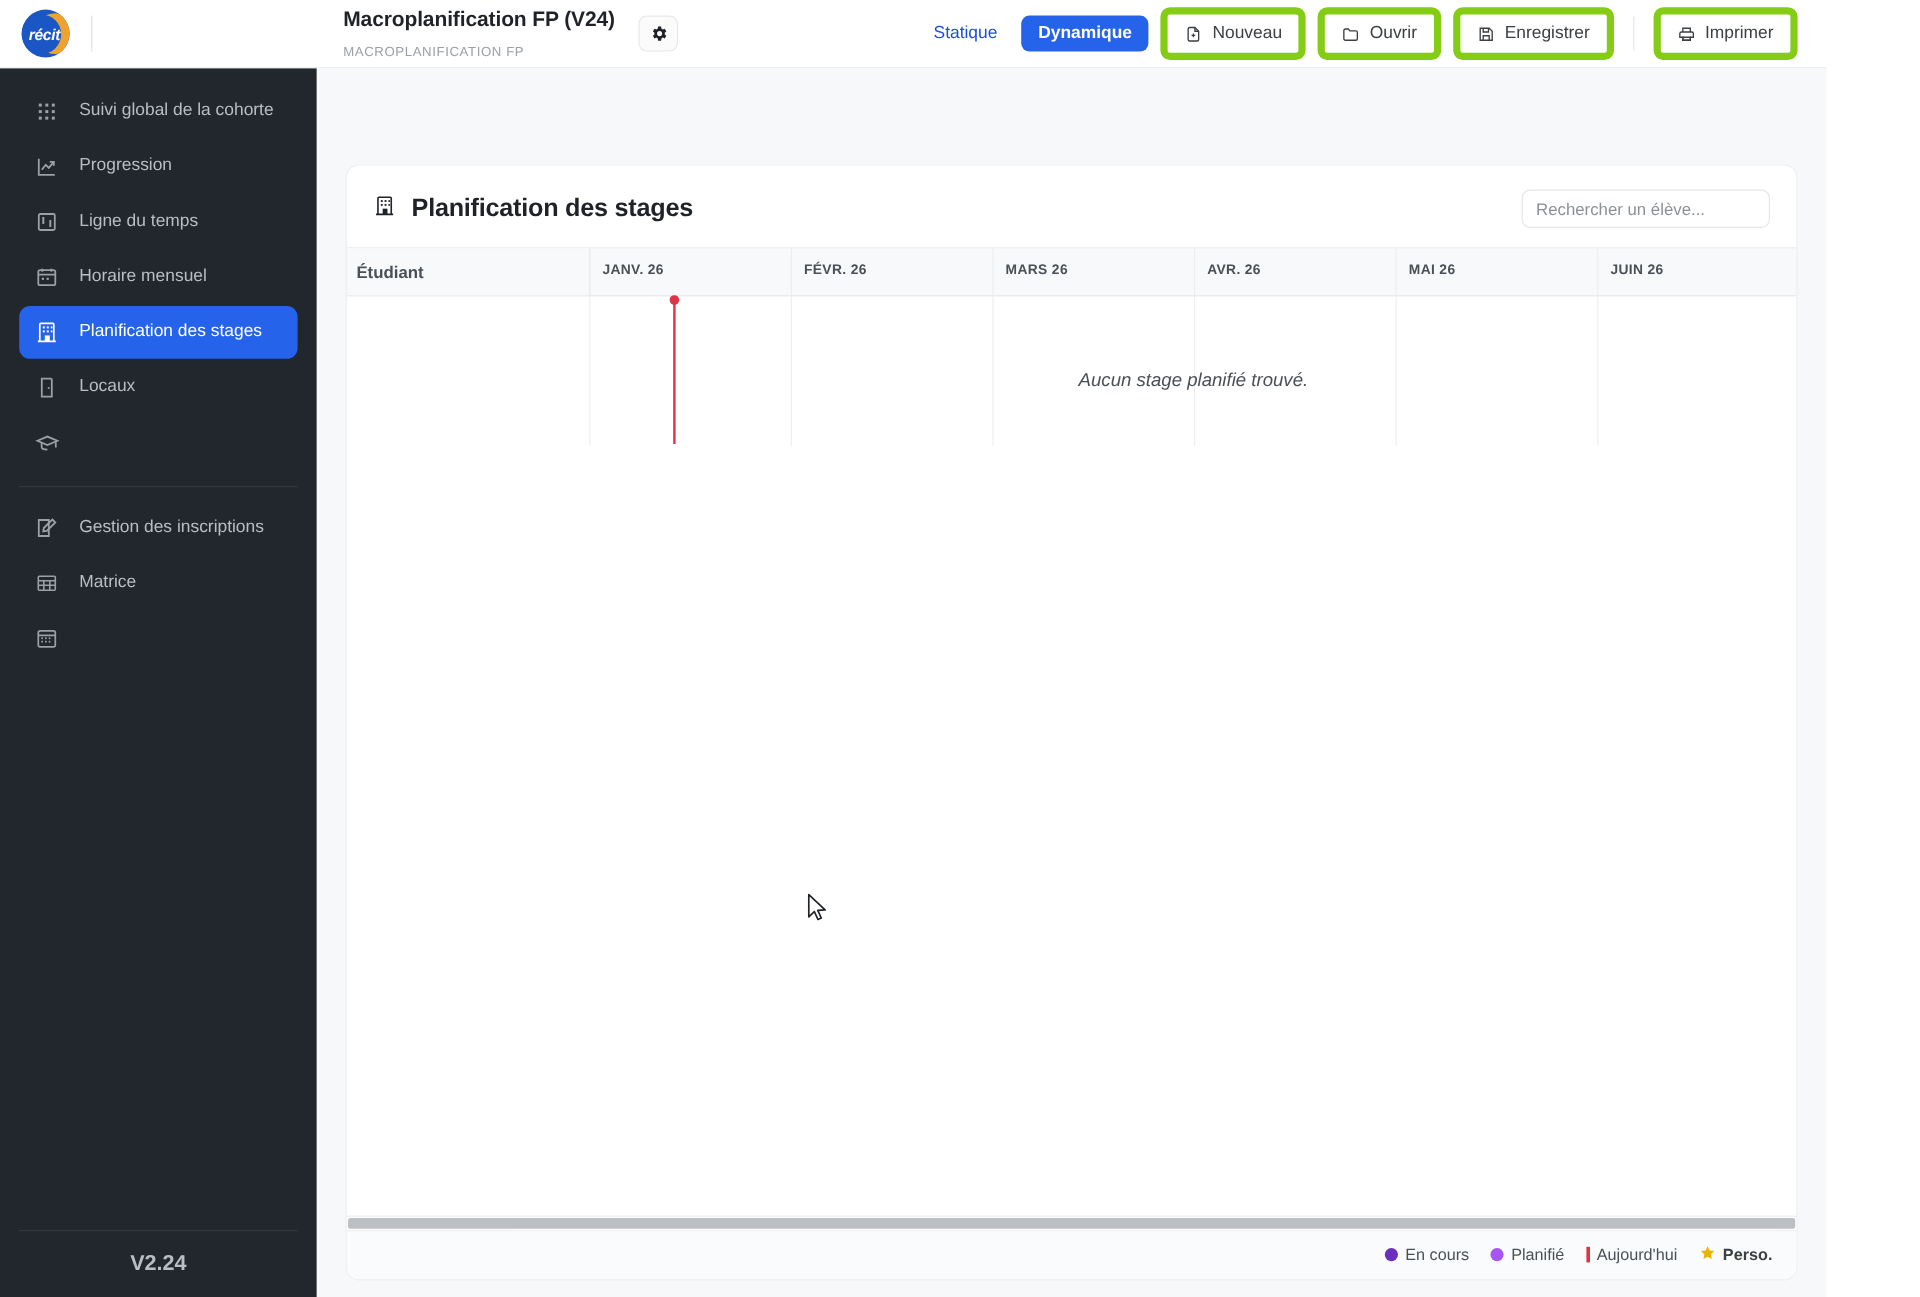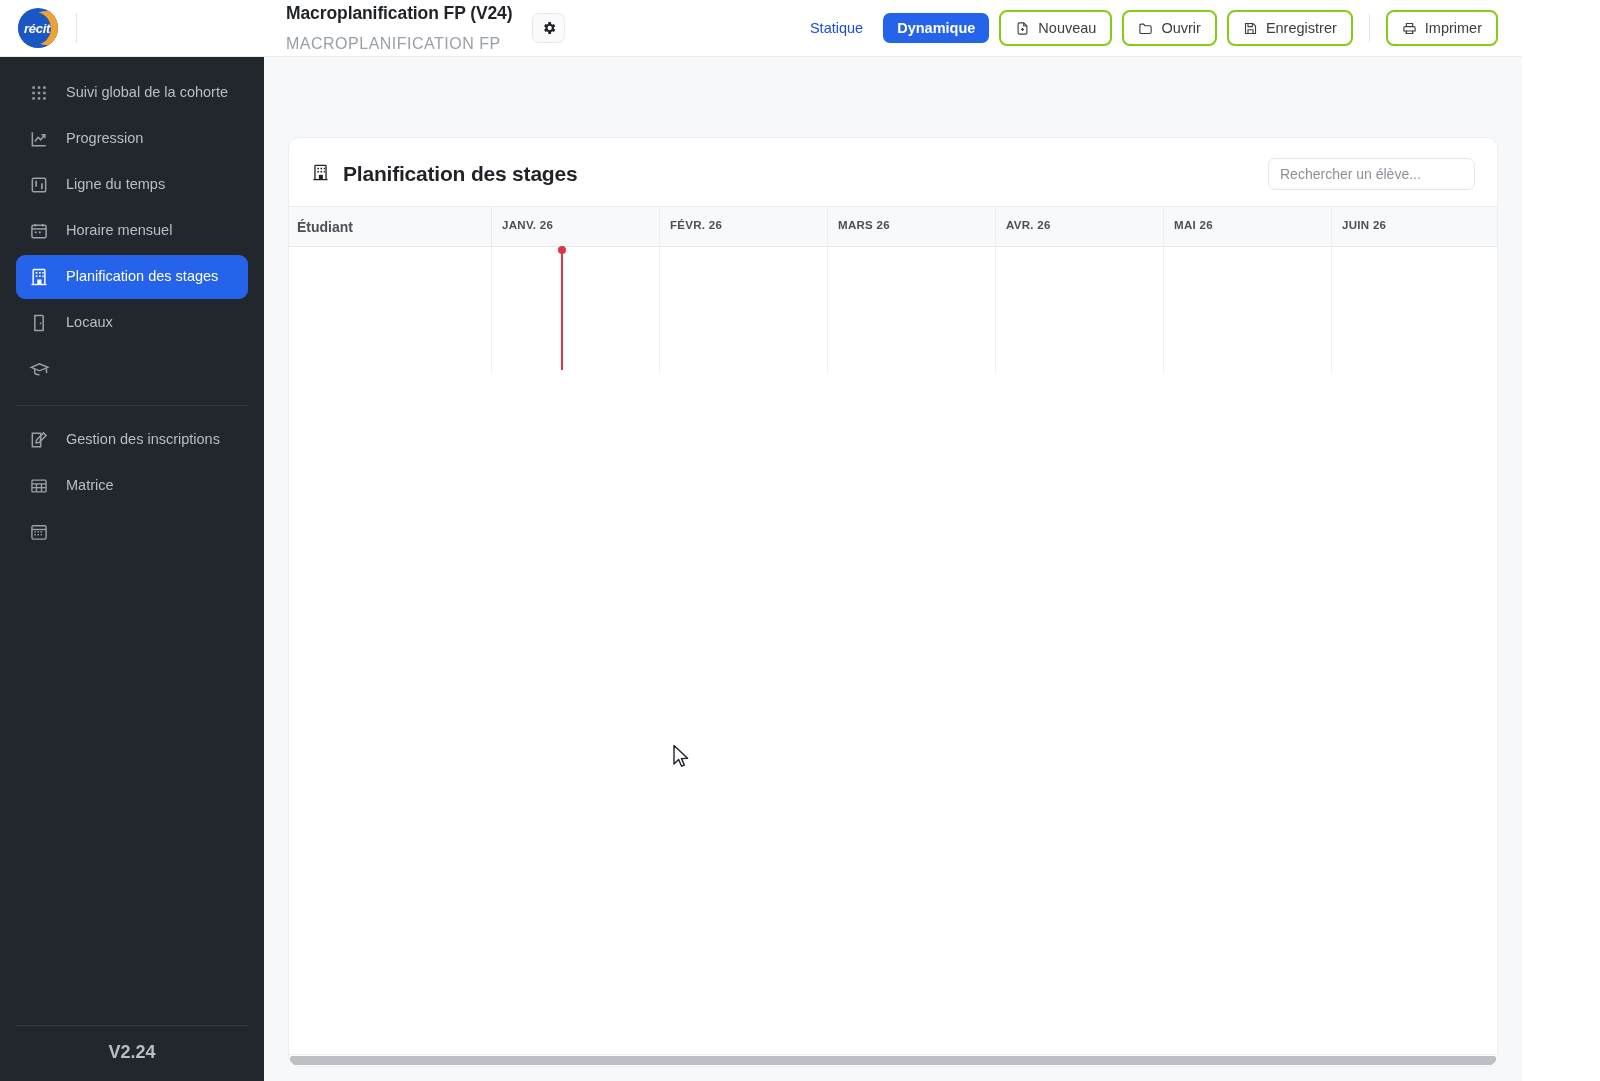--- a/index.html
+++ b/index.html
@@ -32,42 +32,42 @@
   }
   .logo .logotext {
     position: relative; z-index: 3; color: #ffffff; font-size: 13px;
     font-weight: 700; letter-spacing: -0.3px; font-style: italic;
     margin-left: -2px;
   }
   .brand-divider { width: 1px; height: 30px; background: #dfe2e6; margin-left: 18px; }
 
   .titles { margin-left: 22px; display: flex; flex-direction: column; }
   .app-title { font-size: 17.5px; font-weight: 700; color: #1f2328; line-height: 1.25; letter-spacing: -0.1px; }
-  .app-subtitle { font-size: 16px; color: #9aa0a6; letter-spacing: 0.5px; margin-top: 11px; }
+  .app-subtitle { font-size: 11px; color: #9aa0a6; letter-spacing: 0.5px; margin-top: 11px; }
 
   .gear-btn {
     margin-left: 20px; width: 33px; height: 30px; border: 1px solid #e6e8eb;
     border-radius: 7px; background: #fbfbfc; display: flex; align-items: center;
     justify-content: center; cursor: pointer;
   }
 
   .topbar-spacer { flex: 1; }
   .topbar-actions { display: flex; align-items: center; gap: 10px; }
 
   .seg-static {
     font-size: 14.5px; color: #1d4ed8; padding: 7px 10px; cursor: pointer;
     border-radius: 7px; background: transparent;
   }
   .seg-dynamic {
     font-size: 14.5px; color: #ffffff; background: #2563eb; font-weight: 600;
     padding: 7px 14px; border-radius: 7px; cursor: pointer;
   }
   .tbtn {
     display: flex; align-items: center; gap: 8px; font-size: 14.5px; color: #3c4043;
-    background: #ffffff; border: 2px solid #84cc16; border-radius: 8px;
+    background: #ffffff; border: 6px solid #84cc16; border-radius: 8px;
     padding: 8px 14px; cursor: pointer; white-space: nowrap;
   }
   .tbtn svg { flex: none; }
   .tb-divider { width: 1px; height: 28px; background: #e3e5e8; margin: 0 6px; }
 
   
   .body { flex: 1; display: flex; min-height: 0; }
 
   
   .sidebar {
@@ -413,26 +413,49 @@
               <div class="grid-month"></div>
               <div class="grid-month"></div>
               <div class="grid-month"></div>
               <div class="grid-month"></div>
               <div class="grid-month"></div>
 
               <div class="today-line">
                 <div class="today-dot"></div>
               </div>
 
+              <div class="empty-msg">Aucun stage planifié trouvé.</div>
             </div>
 
             <div class="scroll-track">
               <div class="scroll-thumb"></div>
             </div>
 
+            <div class="legend">
+              <div class="legend-item">
+                <span class="dot" style="background:#6b2fbd"></span>
+                <span>En cours</span>
+              </div>
+              <div class="legend-item">
+                <span class="dot" style="background:#a855f7"></span>
+                <span>Planifié</span>
+              </div>
+              <div class="legend-item">
+                <span class="bar-mark" style="background:#dc3545"></span>
+                <span>Aujourd'hui</span>
+              </div>
+              <div class="legend-item">
+                <span>
+                  <svg width="14" height="14" viewBox="0 0 24 24" fill="#eab308">
+                    <path d="M12 2.5l2.9 6.1 6.6.9-4.8 4.6 1.2 6.6-5.9-3.2-5.9 3.2 1.2-6.6L2.5 9.5l6.6-.9z"></path>
+                  </svg>
+                </span>
+                <span class="legend-perso">Perso.</span>
+              </div>
+            </div>
 
           </div>
         </div>
       </div>
 
       <svg class="cursor" width="20" height="26" viewBox="0 0 20 26">
         <path d="M2 1.5 L2 20 L6.6 15.6 L9.6 22.2 L12.4 21 L9.5 14.6 L15.6 14.3 Z" fill="#ffffff" stroke="#1f2328" stroke-width="1.4" stroke-linejoin="round"></path>
       </svg>
     </div>
   </div>

